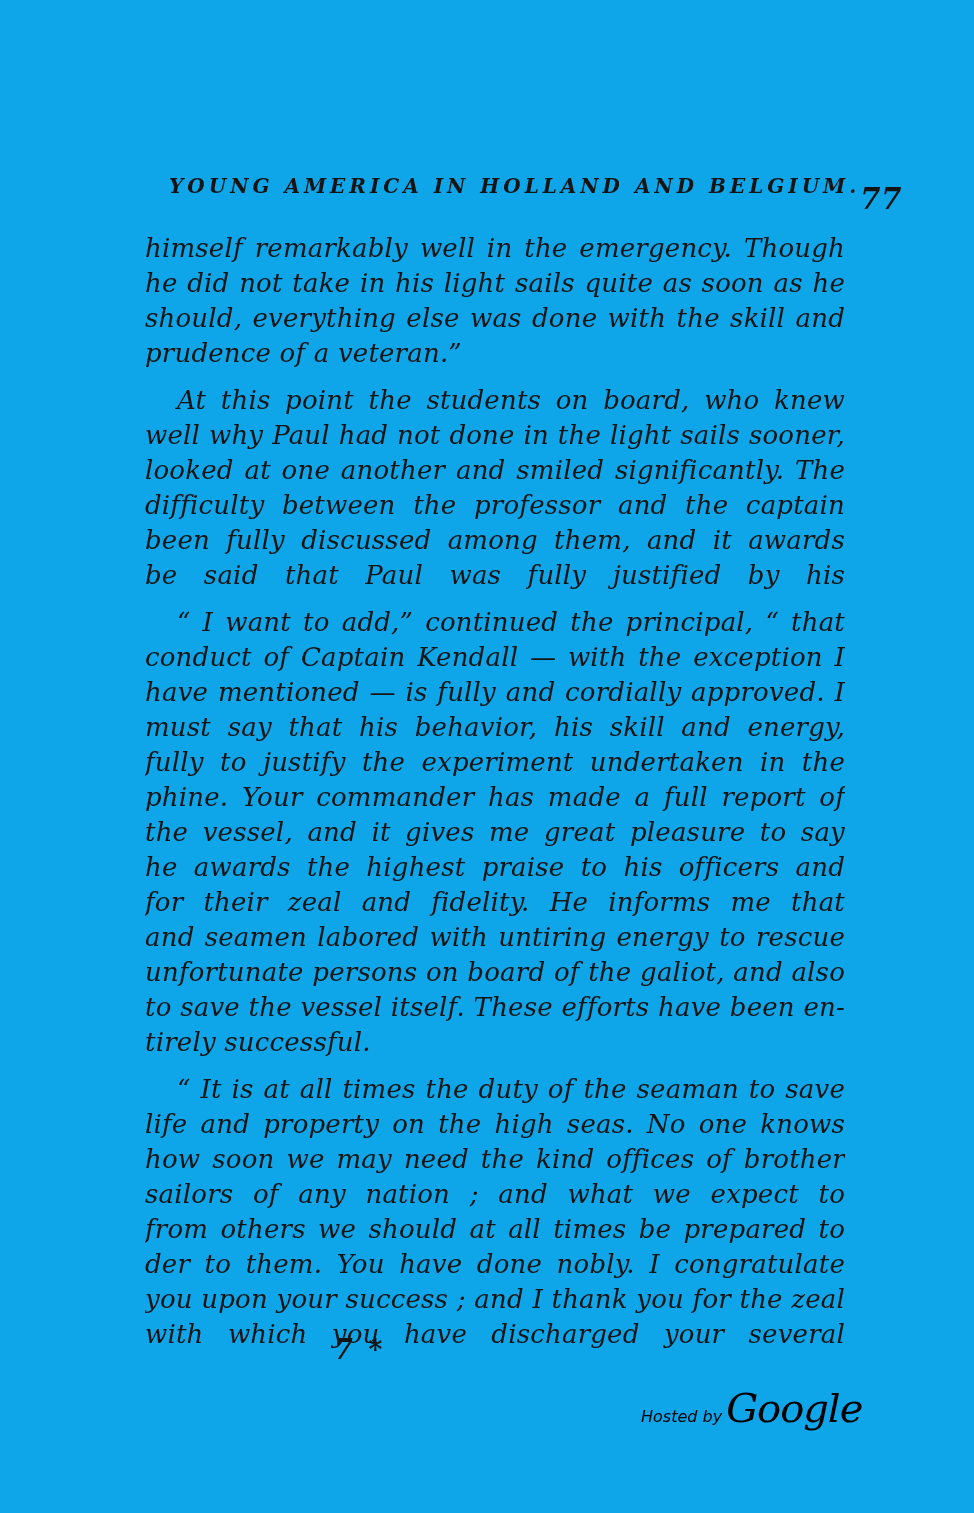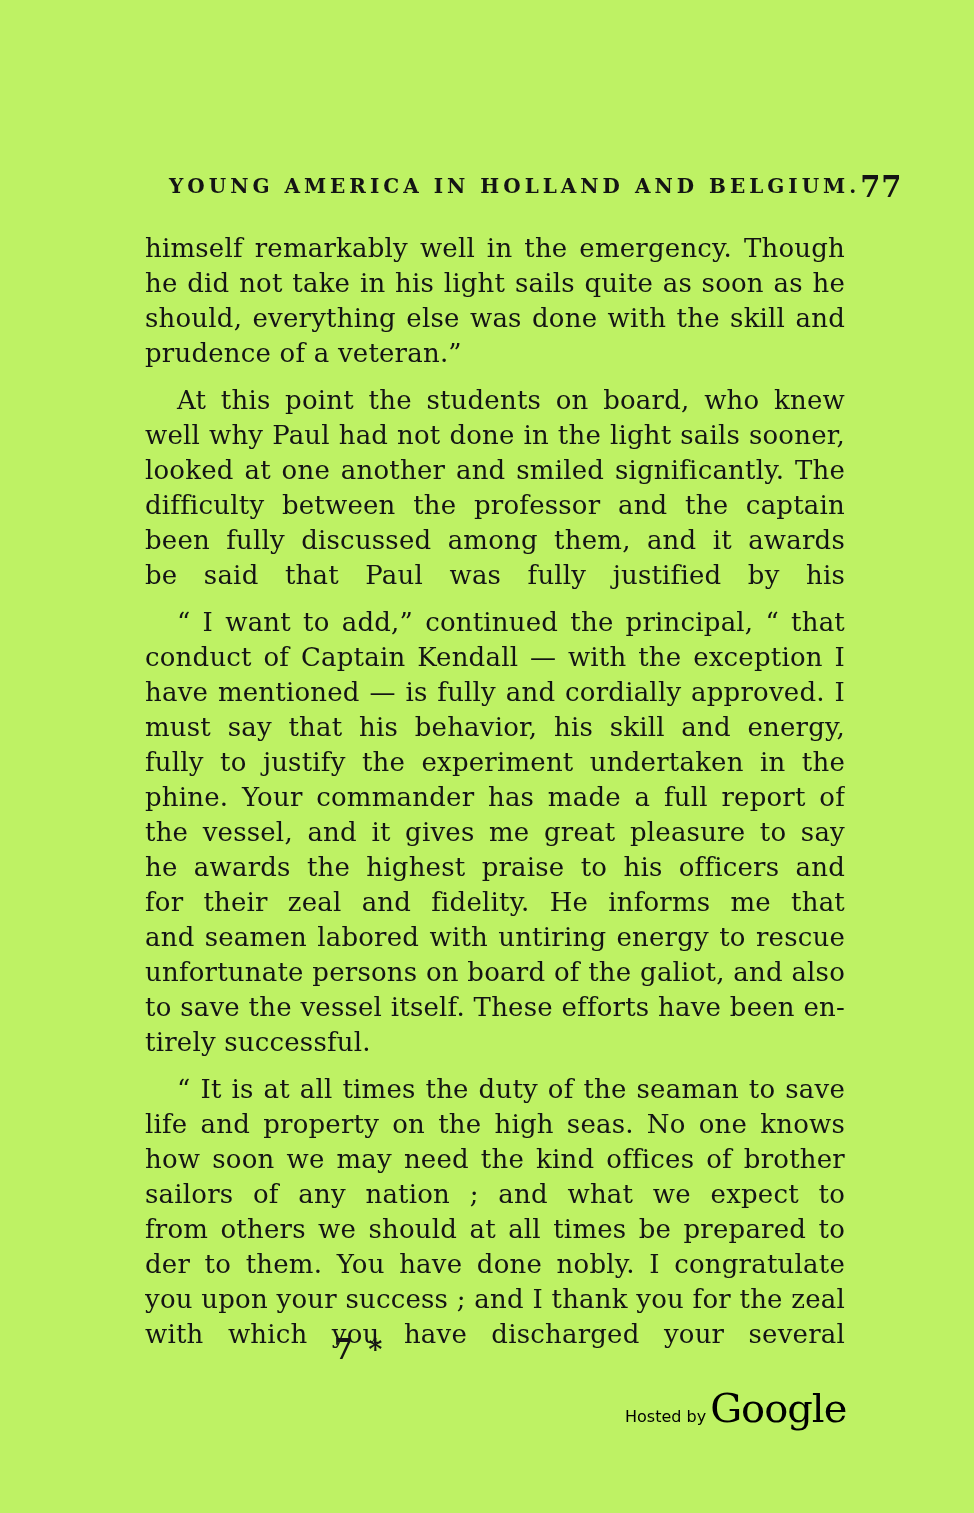--- a/index.html
+++ b/index.html
@@ -4,24 +4,25 @@
 <style>
   html, body {
     margin: 0;
     padding: 0;
     background: #ffffff;
   }
   .page {
     position: relative;
     width: 974px;
     height: 1513px;
-    background: #bef264;
+    background: #0ea5e9;
     overflow: hidden;
     font-family: "DejaVu Serif", serif;
     color: #141414;
+    font-style: italic;
   }
   
   .running-header {
     position: absolute;
     top: 166px;
     left: 133px;
     width: 724px;
     display: flex;
     align-items: baseline;
     justify-content: space-between;
@@ -32,21 +33,21 @@
     font-weight: bold;
     letter-spacing: 4px;
     white-space: nowrap;
   }
   .page-number {
     margin-right: 30px;
     font-size: 29px;
     font-weight: bold;
     letter-spacing: 1px;
     position: relative;
-    top: 4px;
+    top: 16px;
   }
   
   .page-text {
     position: absolute;
     top: 219px;
     left: 133px;
     width: 724px;
     font-size: 26px;
     line-height: 35px;
     letter-spacing: 0.2px;
@@ -66,21 +67,21 @@
     position: absolute;
     left: 334px;
     top: 1334px;
     font-size: 27px;
     font-weight: bold;
     letter-spacing: 3px;
   }
   
   .watermark {
     position: absolute;
-    left: 625px;
+    left: 641px;
     top: 1388px;
     display: flex;
     align-items: baseline;
     color: #000000;
   }
   .hosted-by {
     font-family: "DejaVu Sans", sans-serif;
     font-size: 16px;
     margin-right: 4px;
   }

